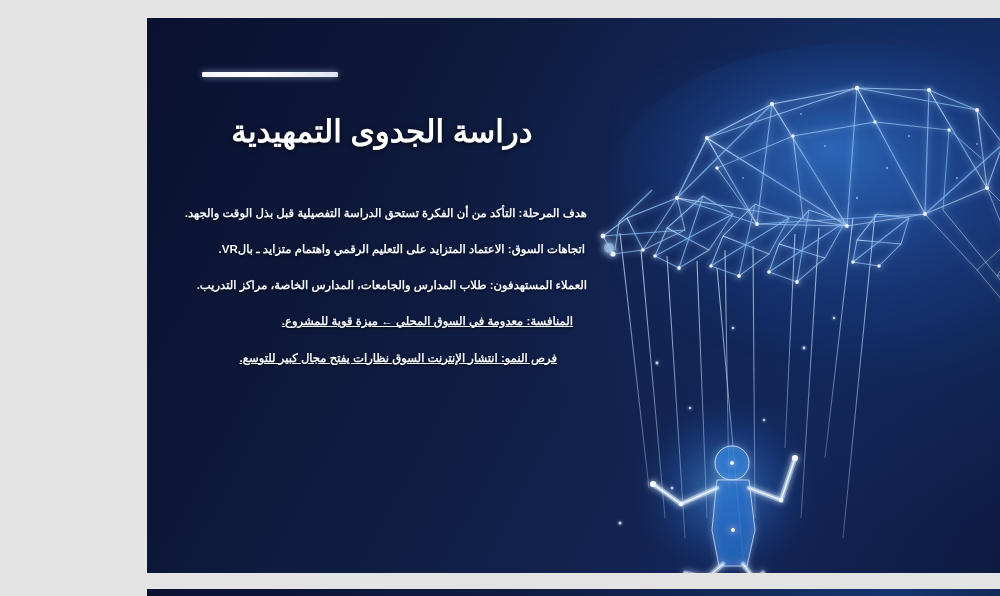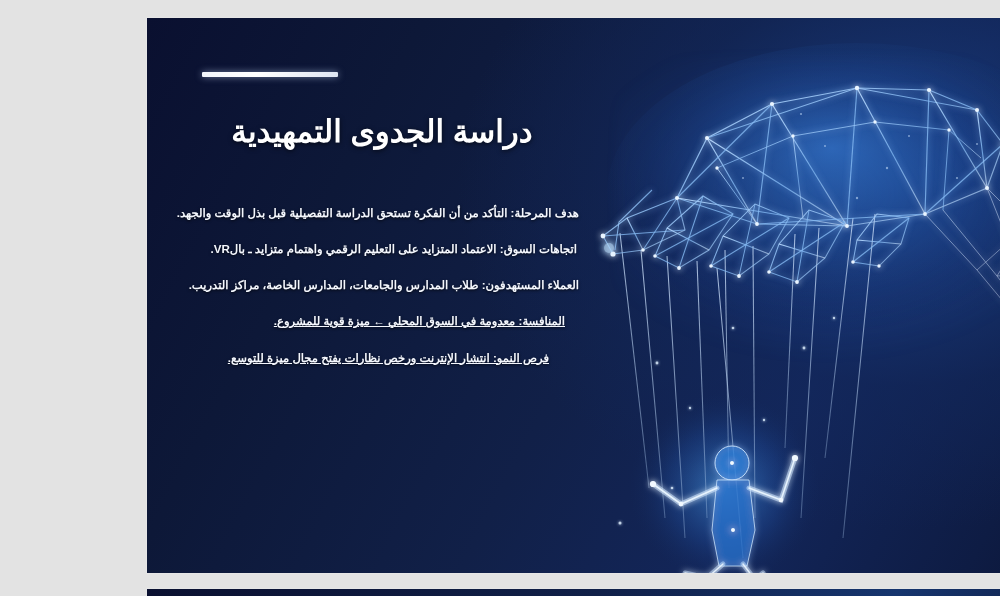--- a/index.html
+++ b/index.html
@@ -40,21 +40,21 @@
     position:absolute;right:55px;top:95px;width:360px;
     text-align:center;
     color:#ffffff;
     font-size:31px;
     font-weight:bold;
     letter-spacing:0.5px;
     text-shadow:0 1px 5px rgba(0,0,0,0.65);
     line-height:1.2;
   }
   .bullets{
-    position:absolute;right:38px;top:185px;width:425px;
+    position:absolute;right:30px;top:185px;width:425px;
     text-align:right;
   }
   .bullet{
     color:#f4f7fd;
     font-size:11.6px;
     font-weight:bold;
     line-height:1.65;
     margin-bottom:17px;
     text-shadow:0 1px 3px rgba(0,0,0,0.7);
   }
@@ -326,21 +326,21 @@
 
       <div class="accent-bar"></div>
 
       <div class="slide-title">دراسة الجدوى التمهيدية</div>
 
       <div class="bullets">
         <div class="bullet">هدف المرحلة: التأكد من أن الفكرة تستحق الدراسة التفصيلية قبل بذل الوقت والجهد.</div>
         <div class="bullet">اتجاهات السوق: الاعتماد المتزايد على التعليم الرقمي واهتمام متزايد ـ بالVR.</div>
         <div class="bullet">العملاء المستهدفون: طلاب المدارس والجامعات، المدارس الخاصة، مراكز التدريب.</div>
         <div class="bullet">المنافسة: معدومة في السوق المحلي ← ميزة قوية للمشروع.</div>
-        <div class="bullet">فرص النمو: انتشار الإنترنت ورخص نظارات يفتح مجال ميزة للتوسع.</div>
+        <div class="bullet">فرص النمو: انتشار الإنترنت السوق نظارات يفتح مجال كبير للتوسع.</div>
       </div>
 
     </div>
   </div>
 
   <div class="slide-next"></div>
 
 </div>
 
 </body></html>

